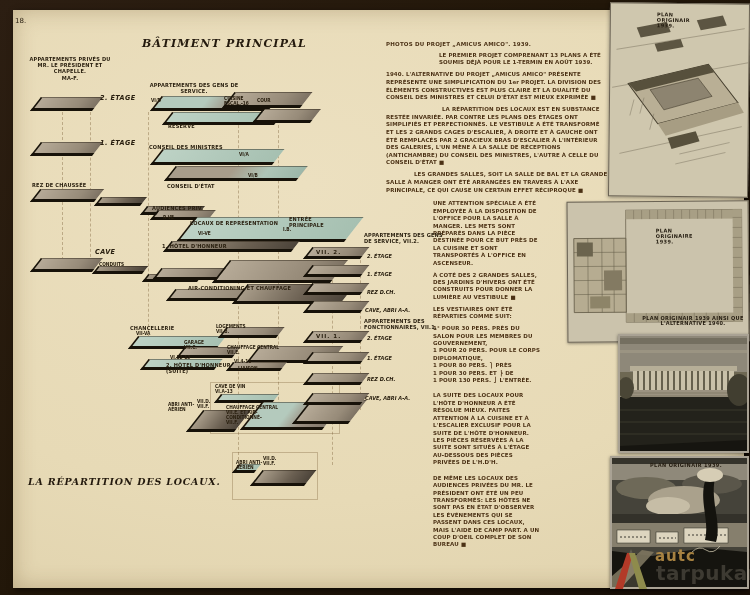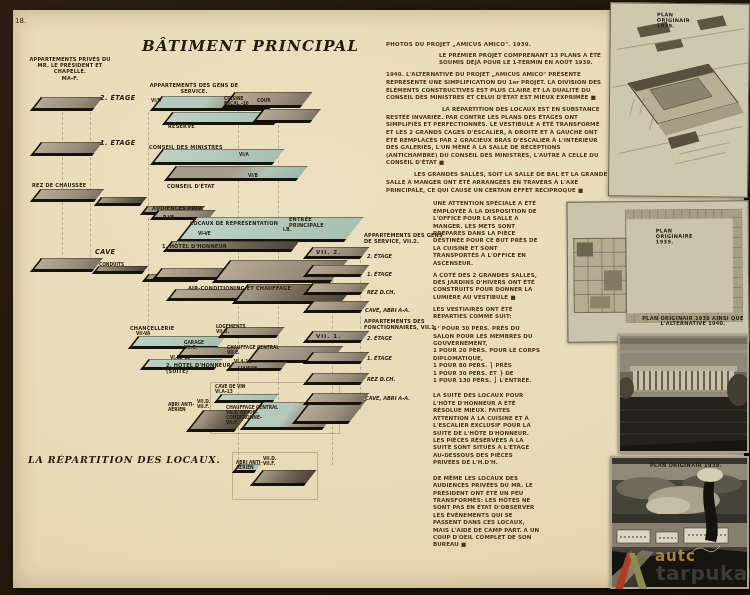--- a/index.html
+++ b/index.html
@@ -4,22 +4,22 @@
 <style>
 *{margin:0;padding:0;box-sizing:border-box}
 html,body{background:#14100a}
 body{width:750px;height:595px;font-family:"DejaVu Sans",sans-serif;position:relative;overflow:hidden}
 #board{position:absolute;left:0;top:0;width:750px;height:595px;background:linear-gradient(135deg,#2c1e12 0%,#221709 45%,#190f07 100%);overflow:hidden}
 #paper{position:absolute;left:13px;top:10px;width:731px;height:578px;
  background:radial-gradient(120% 100% at 40% 30%,#ece0c0 0%,#e7dab6 55%,#ddcfa9 100%);
  box-shadow:inset 0 0 22px rgba(90,60,20,.28),2px 2px 6px rgba(0,0,0,.6)}
 #layer{position:absolute;left:0;top:0;width:750px;height:595px}
 #pagenum{position:absolute;left:15px;top:17px;font-size:7px;font-weight:normal;color:#2a2012}
-#title{position:absolute;left:142px;top:37px;font-size:15px;font-weight:bold;font-style:italic;letter-spacing:1.2px;color:#241a0e;font-family:"DejaVu Serif",serif}
-#footercap{position:absolute;left:28px;top:454px;font-size:9.5px;font-weight:bold;font-style:italic;letter-spacing:.8px;color:#241a0e;font-family:"DejaVu Serif",serif}
+#title{position:absolute;left:142px;top:37px;font-size:11px;font-weight:bold;font-style:italic;letter-spacing:1.2px;color:#241a0e;font-family:"DejaVu Serif",serif}
+#footercap{position:absolute;left:28px;top:476px;font-size:9.5px;font-weight:bold;font-style:italic;letter-spacing:.8px;color:#241a0e;font-family:"DejaVu Serif",serif}
 
 .slab{position:absolute;transform:skewX(-38deg);transform-origin:0 100%;border-bottom:3px solid #171209;border-left:2px solid #171209;border-top:1px solid rgba(40,32,18,.45)}
 .sg{background:linear-gradient(90deg,#b6aa97,#978b79 70%,#7d7263)}
 .sgd{background:linear-gradient(90deg,#a79b88,#6b6052 60%,#4c443a)}
 .st{background:linear-gradient(90deg,#bdd2c5,#a6c0b1)}
 .stg{background:linear-gradient(90deg,#b4cabd 40%,#9c9183 65%,#82776a)}
 .sgt{background:linear-gradient(90deg,#a89d8b 45%,#aec5b7 72%,#9cb7a9)}
 .guide{position:absolute;width:0;border-left:1px dashed rgba(115,88,48,.38)}
 .gbox{position:absolute;border:1px solid rgba(115,88,48,.32)}
 .dlabel{position:absolute;transform:scale(.5);transform-origin:0 0;color:#2a2010;font-weight:bold;white-space:pre-line}

